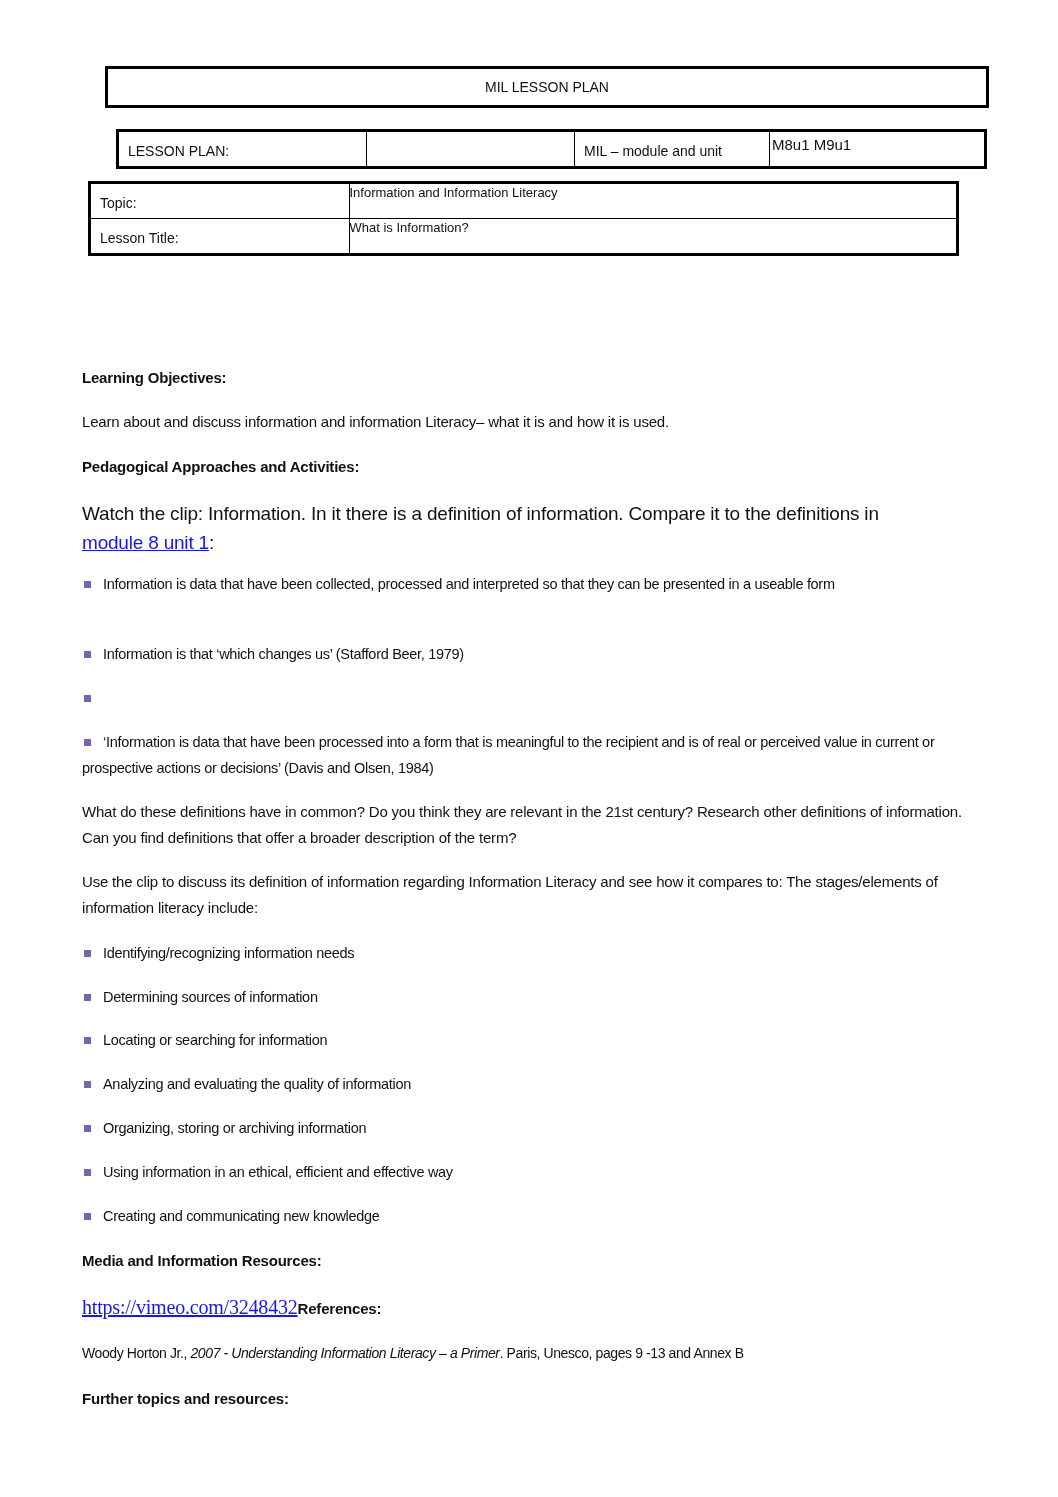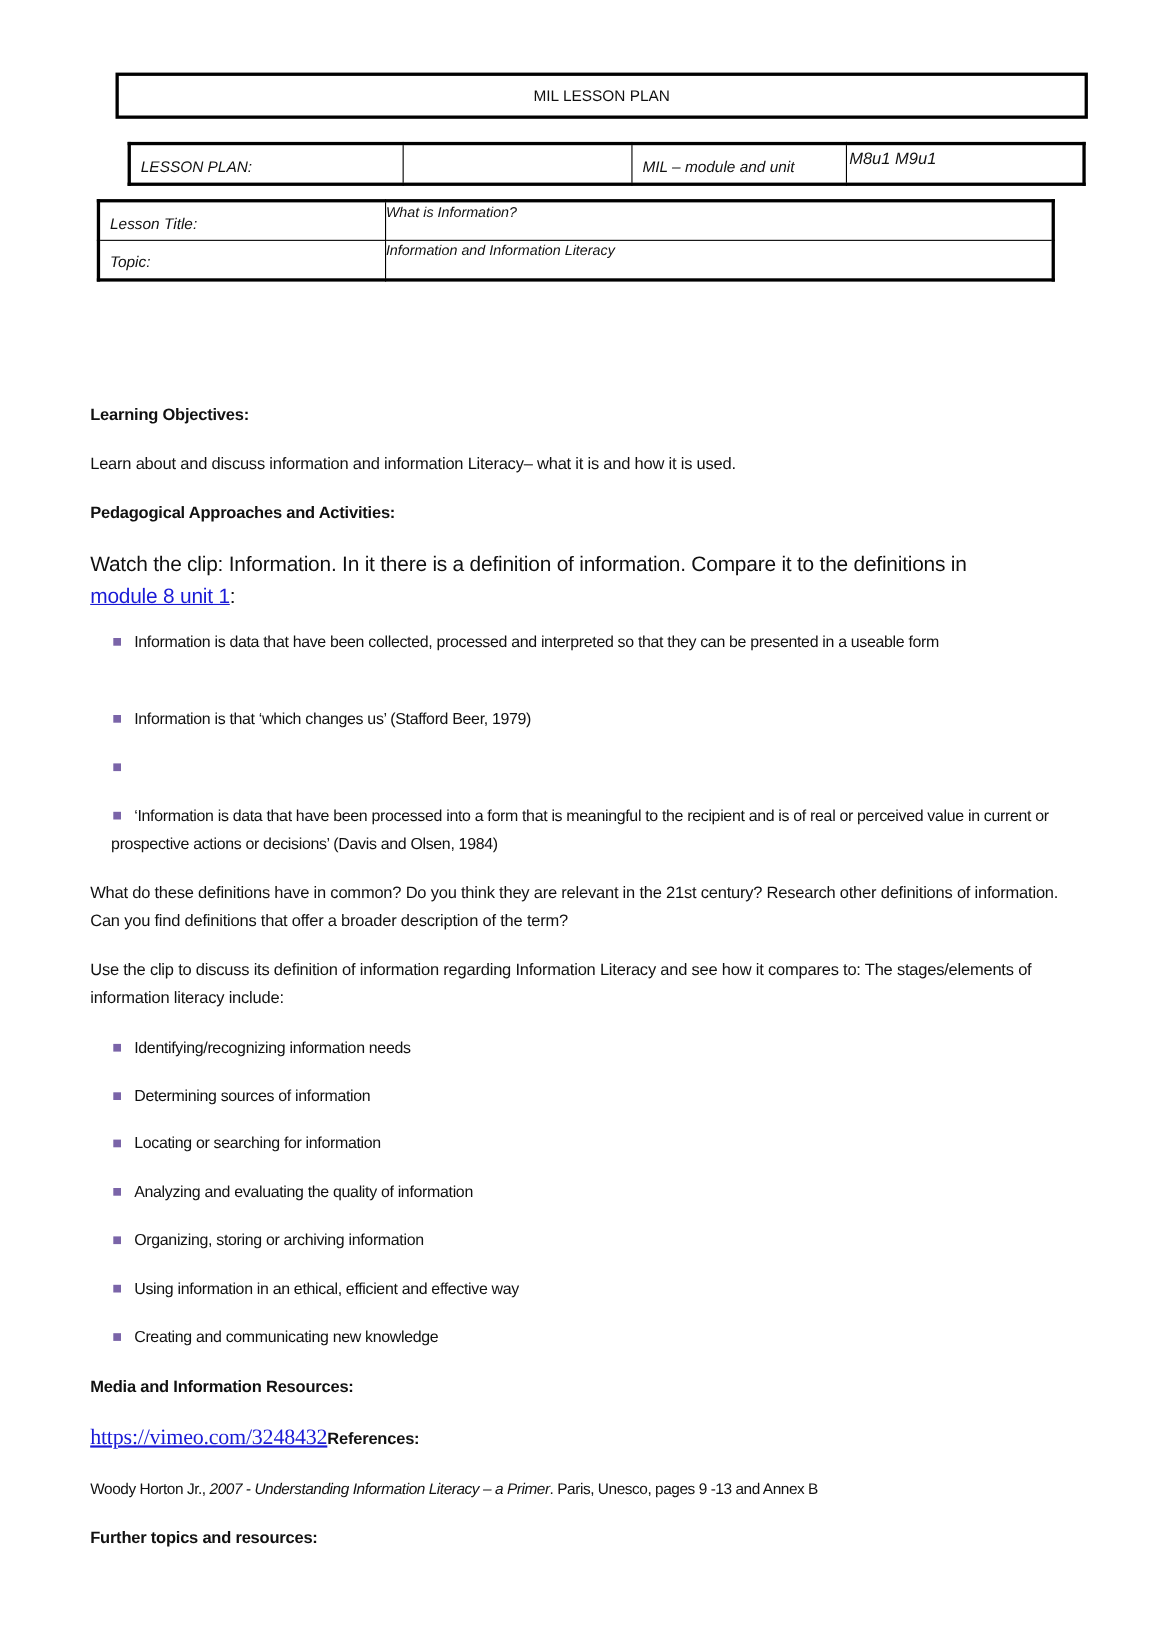--- a/index.html
+++ b/index.html
@@ -5,32 +5,32 @@
     html, body { margin:0; padding:0; background:#fff; }
     body { width:1058px; height:1497px; position:relative; overflow:hidden; color:#111; }
     .sans { font-family:"Liberation Sans", sans-serif;margin-left:28px; }
     .body-font { font-family:Liberation Sans, sans-serif; }
     .serif { font-family:"Liberation Serif", serif; }
     .abs { position:absolute; }
 
     .title-box { left:77px; top:66px; width:884px; height:42px; border:3px solid #000; box-sizing:border-box;
       display:flex; align-items:flex-start; justify-content:center; padding-top:10px; font-size:14px; }
 
-    table { border-collapse:collapse; position:absolute;font-style:italic; }
+    table { border-collapse:collapse; position:absolute; }
     td { border:1.5px solid #000; vertical-align:top; padding:0; }
     .t1 { left:88px; top:129px; width:871px; height:38px; border:3px solid #000; }
     .t1 td { height:34px; font-size:14px; }
     .t2 { left:88px; top:181px; width:871px; border:3px solid #000; }
     .t2 td { font-size:14px; }
     .lbl { padding:11px 0 0 9px; font-size:14px; }
     .lnk { color:#1a1ad6; text-decoration:underline; }
 
     .txt { font-size:15px; left:82px; width:890px; line-height:26px; letter-spacing:-0.2px; }
     .bold { font-weight:bold; }
-    .bullet-line { font-size:14.5px; left:82px; width:890px; line-height:26px; letter-spacing:-0.3px;margin-left:19px; }
+    .bullet-line { font-size:14.5px; left:82px; width:890px; line-height:26px; letter-spacing:-0.3px; }
     .sq { display:inline-block; width:7px; height:7px; background:#7a64a8; margin:0 12px 2px 2px; vertical-align:middle; }
   </style>
 </head>
 <body>
 
 <div class="abs title-box sans">
   <span>MIL LESSON PLAN</span>
 </div>
 
 <table class="t1 sans">
@@ -49,32 +49,32 @@
           <div style="padding:4px 0 0 2px;font-size:15px">M8u1 M9u1</div>
         </td>
   </tr>
 </tbody>
   </table>
 
 <table class="t2">
   <tbody>
   <tr style="height:36px">
     <td class="sans">
+          <div class="lbl">Topic:</div>
+        </td>
+    <td colspan="3" class="sans">
+          <div style="font-size:13px;padding-top:1px">Information and Information Literacy</div>
+        </td>
+  </tr>
+  <tr style="height:36px">
+    <td class="sans">
           <div class="lbl">Lesson  Title:</div>
         </td>
     <td colspan="3" class="sans">
           <div style="font-size:13px;padding-top:1px">What is Information?</div>
-        </td>
-  </tr>
-  <tr style="height:36px">
-    <td class="sans">
-          <div class="lbl">Topic:</div>
-        </td>
-    <td colspan="3" class="sans">
-          <div style="font-size:13px;padding-top:1px">Information and Information Literacy</div>
         </td>
   </tr>
 </tbody>
   </table>
 
 <div class="abs txt body-font bold" style="top:365px">Learning  Objectives:</div>
 <div class="abs txt body-font" style="top:409px">Learn about and discuss information and information Literacy– what it is and how it is used.</div>
 
 <div class="abs txt body-font bold" style="top:454px">Pedagogical Approaches and Activities:</div>
 <div class="abs txt body-font" style="top:499px;font-size:19px;line-height:29px">

